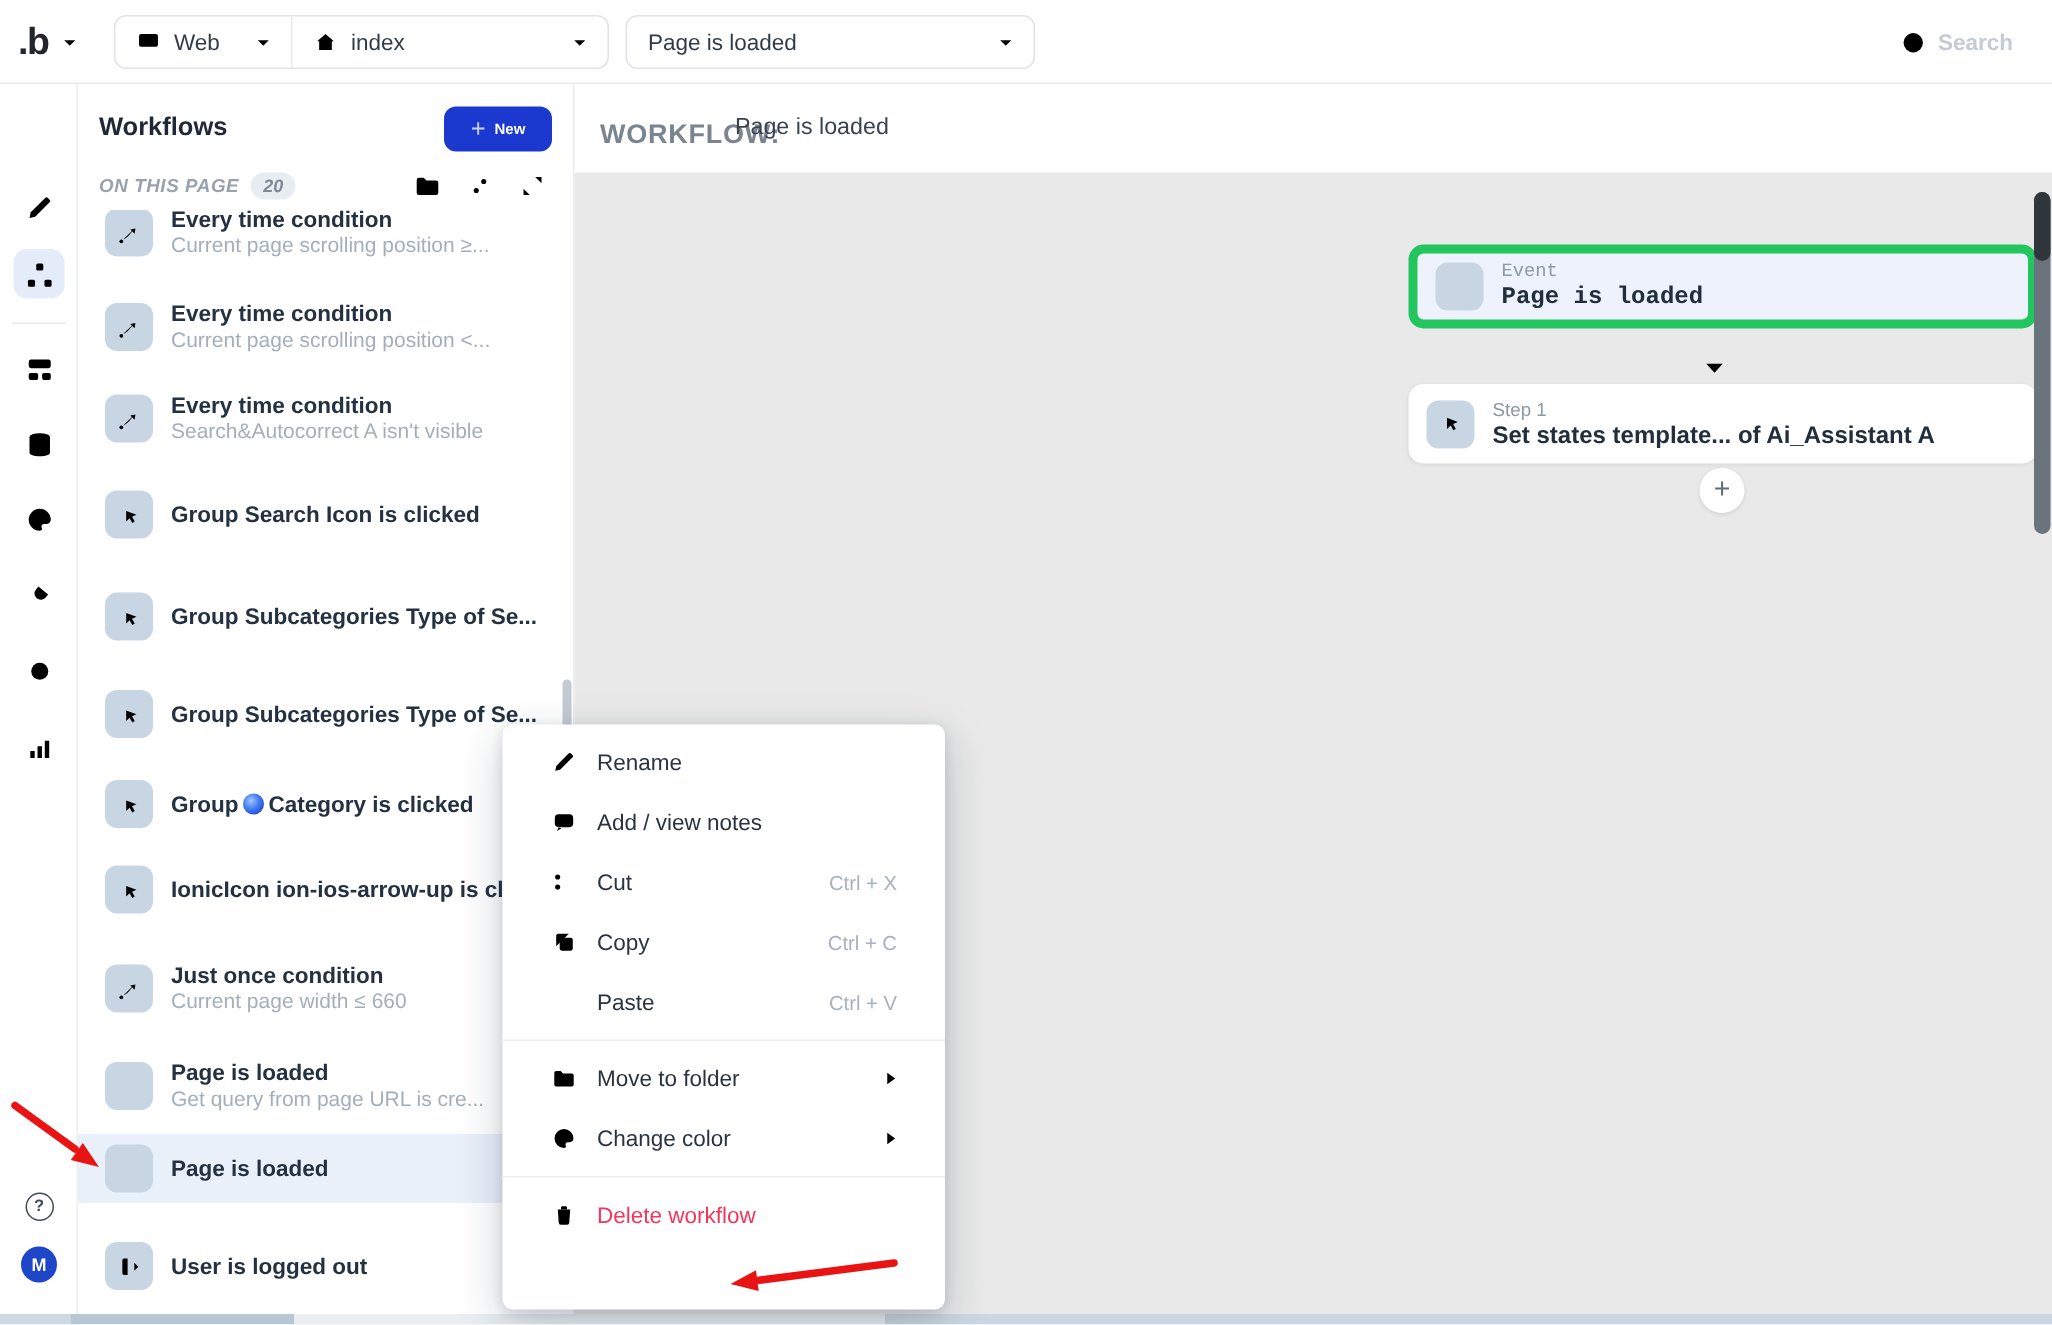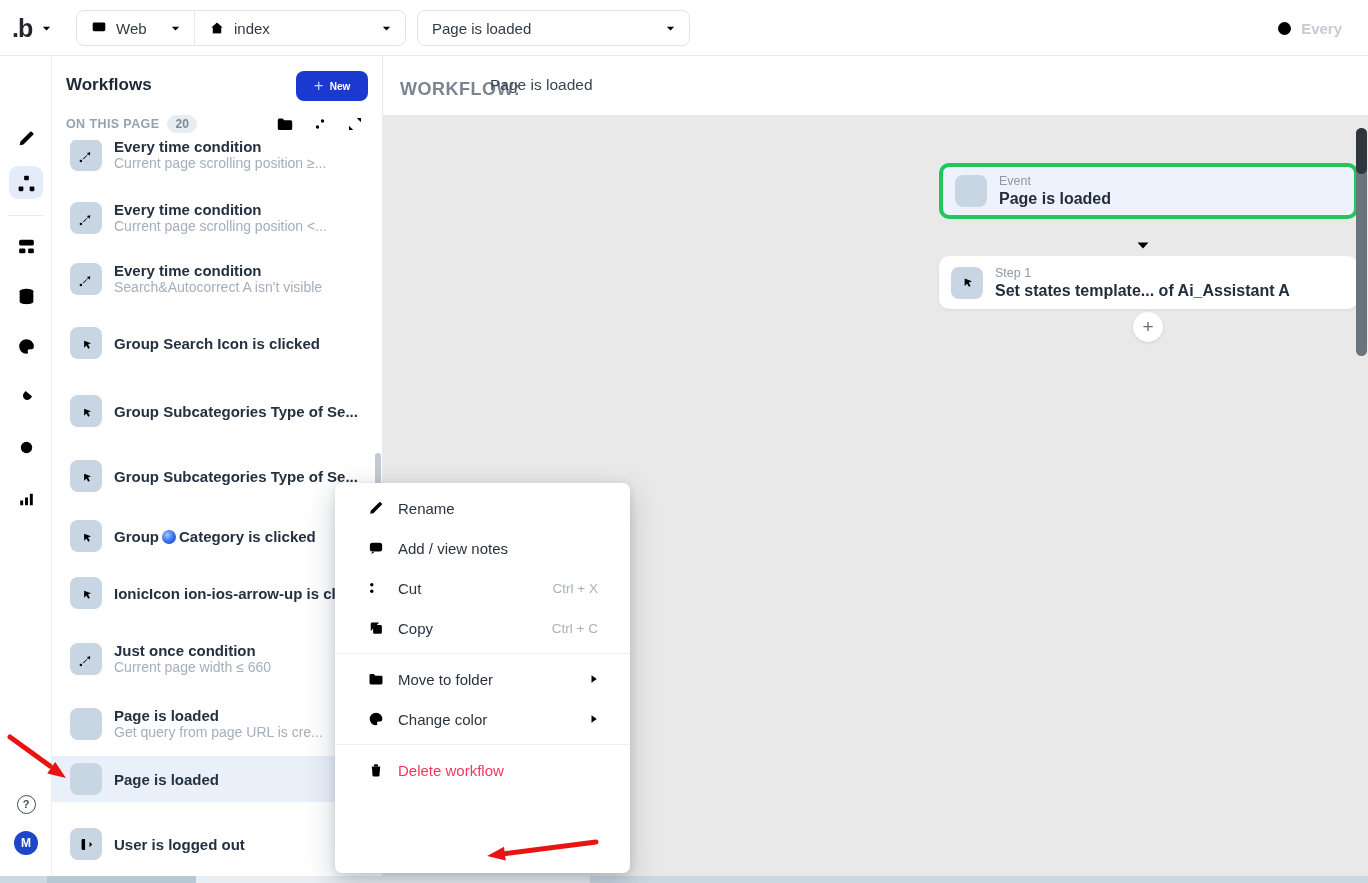--- a/index.html
+++ b/index.html
@@ -27,21 +27,21 @@
   .rail-divider { position:absolute; left:8px; top:159px; width:36px; height:1px; background:#e8eaee; }
   .help-circle { width:19px; height:19px; border:1.6px solid #424d58; border-radius:50%; font-size:11px; font-weight:700; color:#424d58; display:flex; align-items:center; justify-content:center; }
   .avatar { width:24px; height:24px; border-radius:50%; background:#1d46c8; color:#fff; font-size:12px; font-weight:700; display:flex; align-items:center; justify-content:center; }
 
   
   .panel { position:absolute; left:52px; top:56px; width:331px; height:827px; background:#fff; border-right:1px solid #e7eaee; overflow:hidden; z-index:4; }
   .panel-title { position:absolute; left:14px; top:19px; font-size:17px; font-weight:700; color:#1e2836; }
   .new-btn { position:absolute; left:244px; top:15px; width:72px; height:30px; background:#1b38cf; border-radius:8px; display:flex; align-items:center; justify-content:center; gap:6px; cursor:pointer; }
   .new-plus { color:#c7d1f3; font-size:17px; font-weight:400; line-height:1; margin-top:-1px; }
   .new-label { color:#fff; font-size:10px; font-weight:700; }
-  .subheader { position:absolute; left:0; top:52px; width:331px; height:32px; background:#fff; display:flex; align-items:center; z-index:3; }
+  .subheader { position:absolute; left:0; top:52px; width:331px; height:32px; background:#fff; display:flex; align-items:center; z-index:3;font-style:italic; }
   .scope { margin-left:14px; font-size:12.5px; font-weight:700; letter-spacing:.4px; color:#98a2ae; }
   .count-badge { margin-left:8px; background:#e8edf2; color:#7e8994; font-size:12px; font-weight:700; padding:2px 8px; border-radius:9px; }
   .sub-icons { margin-left:auto; margin-right:18px; display:flex; gap:15px; color:#49545f; }
   .sub-icons .sico { display:flex; cursor:pointer; }
   .list { position:absolute; left:0; top:84px; right:0; bottom:7px; overflow:hidden; }
   .row { position:absolute; left:0; right:0; height:46px; display:flex; align-items:center; gap:12px; padding-left:18px; white-space:nowrap; cursor:pointer; }
   .row.sel { background:#e9f0fa; }
   .chip { width:32px; height:32px; flex:0 0 32px; background:#c8d6e3; border-radius:8px; display:flex; align-items:center; justify-content:center; color:#4f6071; }
   .row .t { font-size:15px; font-weight:700; color:#243141; line-height:17px; display:block; }
   .row .s { font-size:14px; color:#a4afbb; line-height:17px; display:block; }
@@ -50,21 +50,21 @@
 
   
   .canvas { position:absolute; left:383px; top:56px; right:0; bottom:0; background:#fff; }
   .canvas-head { position:absolute; left:0; top:0; right:0; height:59px; background:#fff; }
   .wf-label { position:absolute; left:17px; top:23px; font-size:18px; font-weight:700; letter-spacing:.5px; color:#7a8591; }
   .wf-name { position:absolute; left:107px; top:20px; font-size:15.5px; color:#3a4450; }
   .canvas-bg { position:absolute; left:0; top:59px; right:0; bottom:0; background:#e9e9e9; }
   .node { position:absolute; left:556px; width:419px; display:flex; align-items:center; gap:12px; padding-left:12px; border-radius:10px; cursor:pointer; }
   .node .k { font-size:12.5px; color:#8d99a6; line-height:15px; display:block; }
   .node .n { font-size:16px; font-weight:700; color:#222e3c; line-height:19px; display:block; }
-  .event-node { top:107px; height:56px; background:#edf2fd; border:4px solid #22c55e; }
+  .event-node { top:107px; height:56px; background:#edf2fd; border:6px solid #22c55e;font-family:Liberation Mono, monospace; }
   .step-node { top:200px; height:53px; background:#fff; box-shadow:0 1px 3px rgba(30,40,60,.08); }
   .flow-arrow { position:absolute; left:750px; top:168px; }
   .add-btn { position:absolute; left:750px; top:256px; width:30px; height:30px; border-radius:50%; background:#fff; box-shadow:0 1px 3px rgba(30,40,60,.12); display:flex; align-items:center; justify-content:center; font-size:19px; color:#646e79; cursor:pointer; }
   .canvas-scroll-track { position:absolute; left:973px; top:72px; width:11px; height:228px; background:#6a747c; border-radius:6px; }
   .canvas-scroll-thumb { position:absolute; left:973px; top:72px; width:11px; height:46px; background:#2f373c; border-radius:6px; }
 
   
   .hscroll { position:absolute; left:0; bottom:0; width:1368px; height:7px; background:#e8eef2; z-index:30; }
   .hseg { position:absolute; top:0; height:7px; }
 
@@ -257,21 +257,21 @@
             <use href="#i-chev"></use>
           </svg>
         </span>
     </div>
     <div class="saved">
       <span style="display:flex;">
           <svg class="ic" width="19" height="19">
             <use href="#i-check"></use>
           </svg>
         </span>
-      <span>Every</span>
+      <span>Search</span>
     </div>
   </div>
 
   <div class="rail">
     <div class="rail-active-bg"></div>
     <div class="rail-item" style="top:64px">
         <span style="display:flex;">
           <svg class="ic" width="21" height="21">
             <use href="#i-pencil"></use>
           </svg>
@@ -547,20 +547,29 @@
       <span class="ctx-sc">Ctrl + X</span>
     </div>
     <div class="ctx-row">
       <span class="mi">
           <svg class="ic" width="18" height="18">
             <use href="#i-copy"></use>
           </svg>
         </span>
       <span>Copy</span>
       <span class="ctx-sc">Ctrl + C</span>
+    </div>
+    <div class="ctx-row">
+      <span class="mi">
+          <svg class="ic" width="18" height="18">
+            <use href="#i-paste"></use>
+          </svg>
+        </span>
+      <span>Paste</span>
+      <span class="ctx-sc">Ctrl + V</span>
     </div>
     <div class="ctx-div"></div>
     <div class="ctx-row">
       <span class="mi">
           <svg class="ic" width="18" height="18">
             <use href="#i-folder"></use>
           </svg>
         </span>
       <span>Move to folder</span>
       <span class="ctx-caret">

